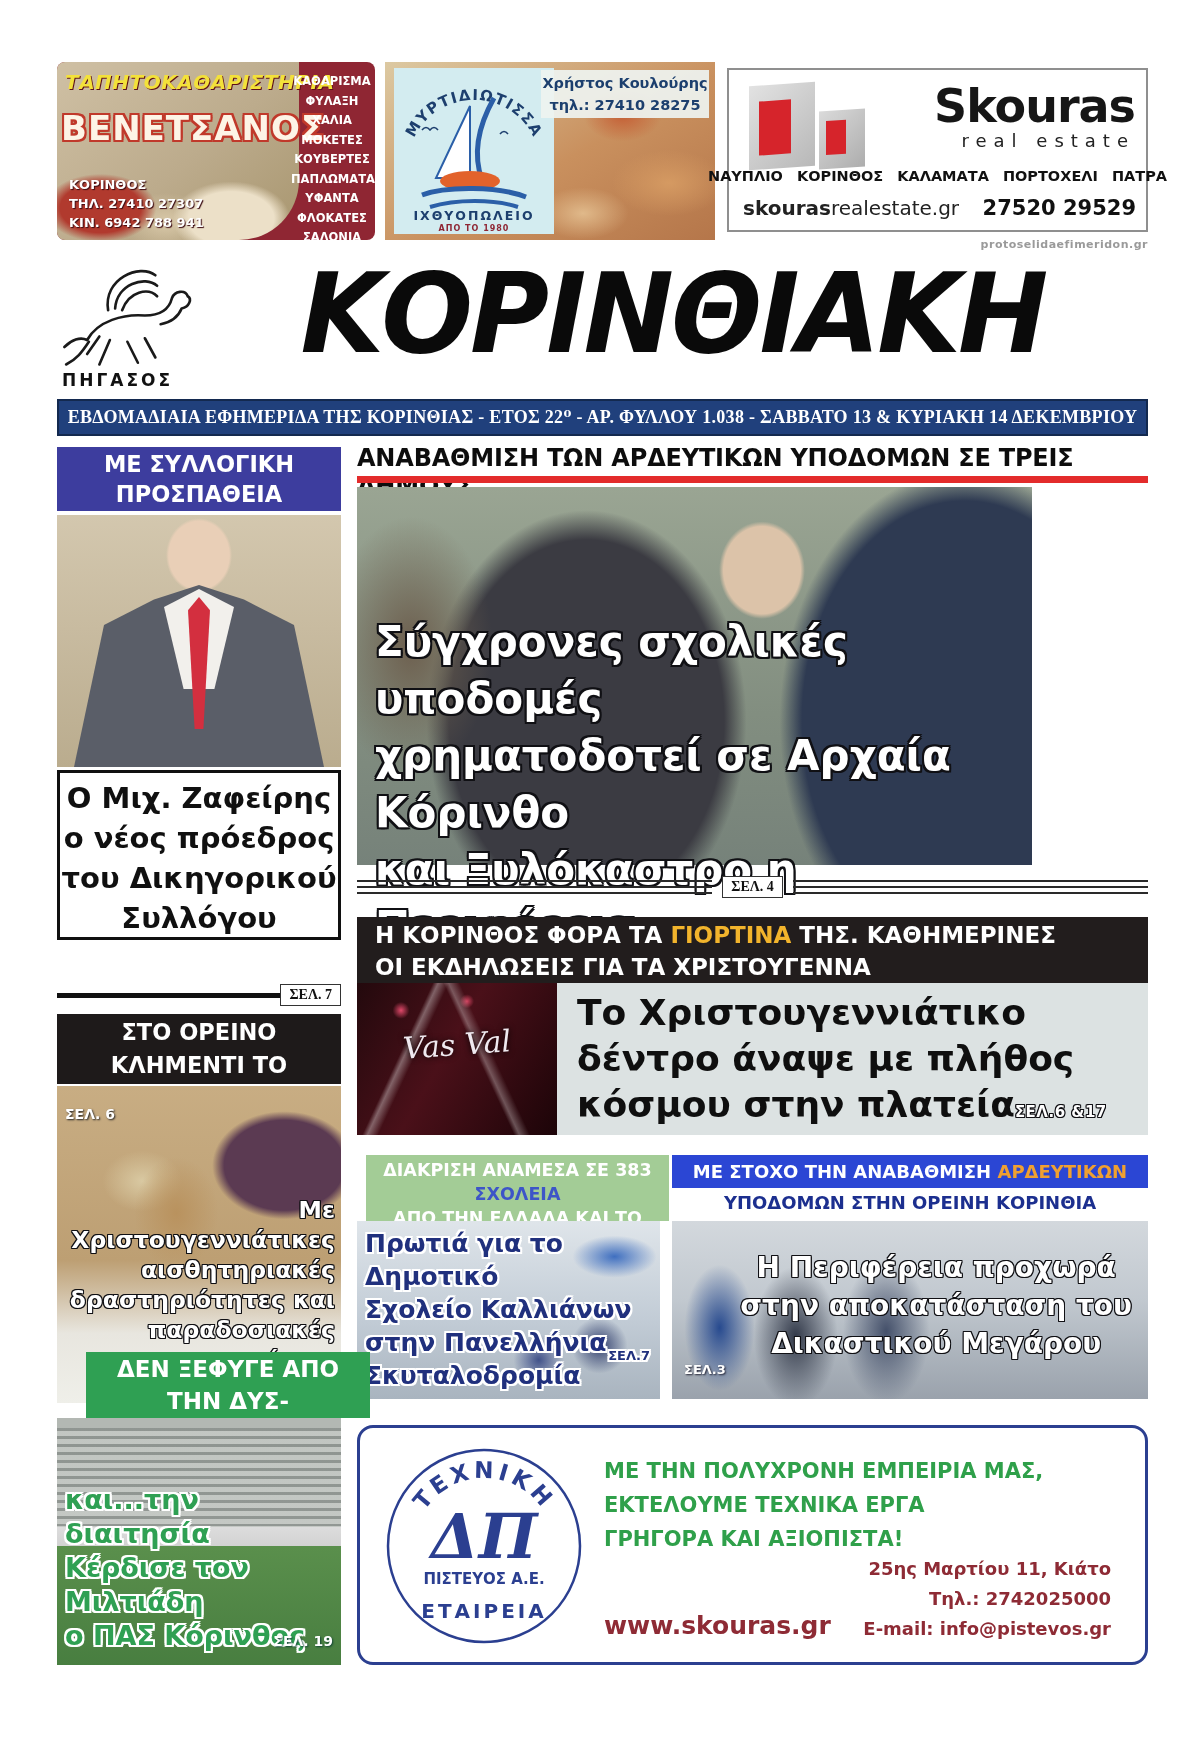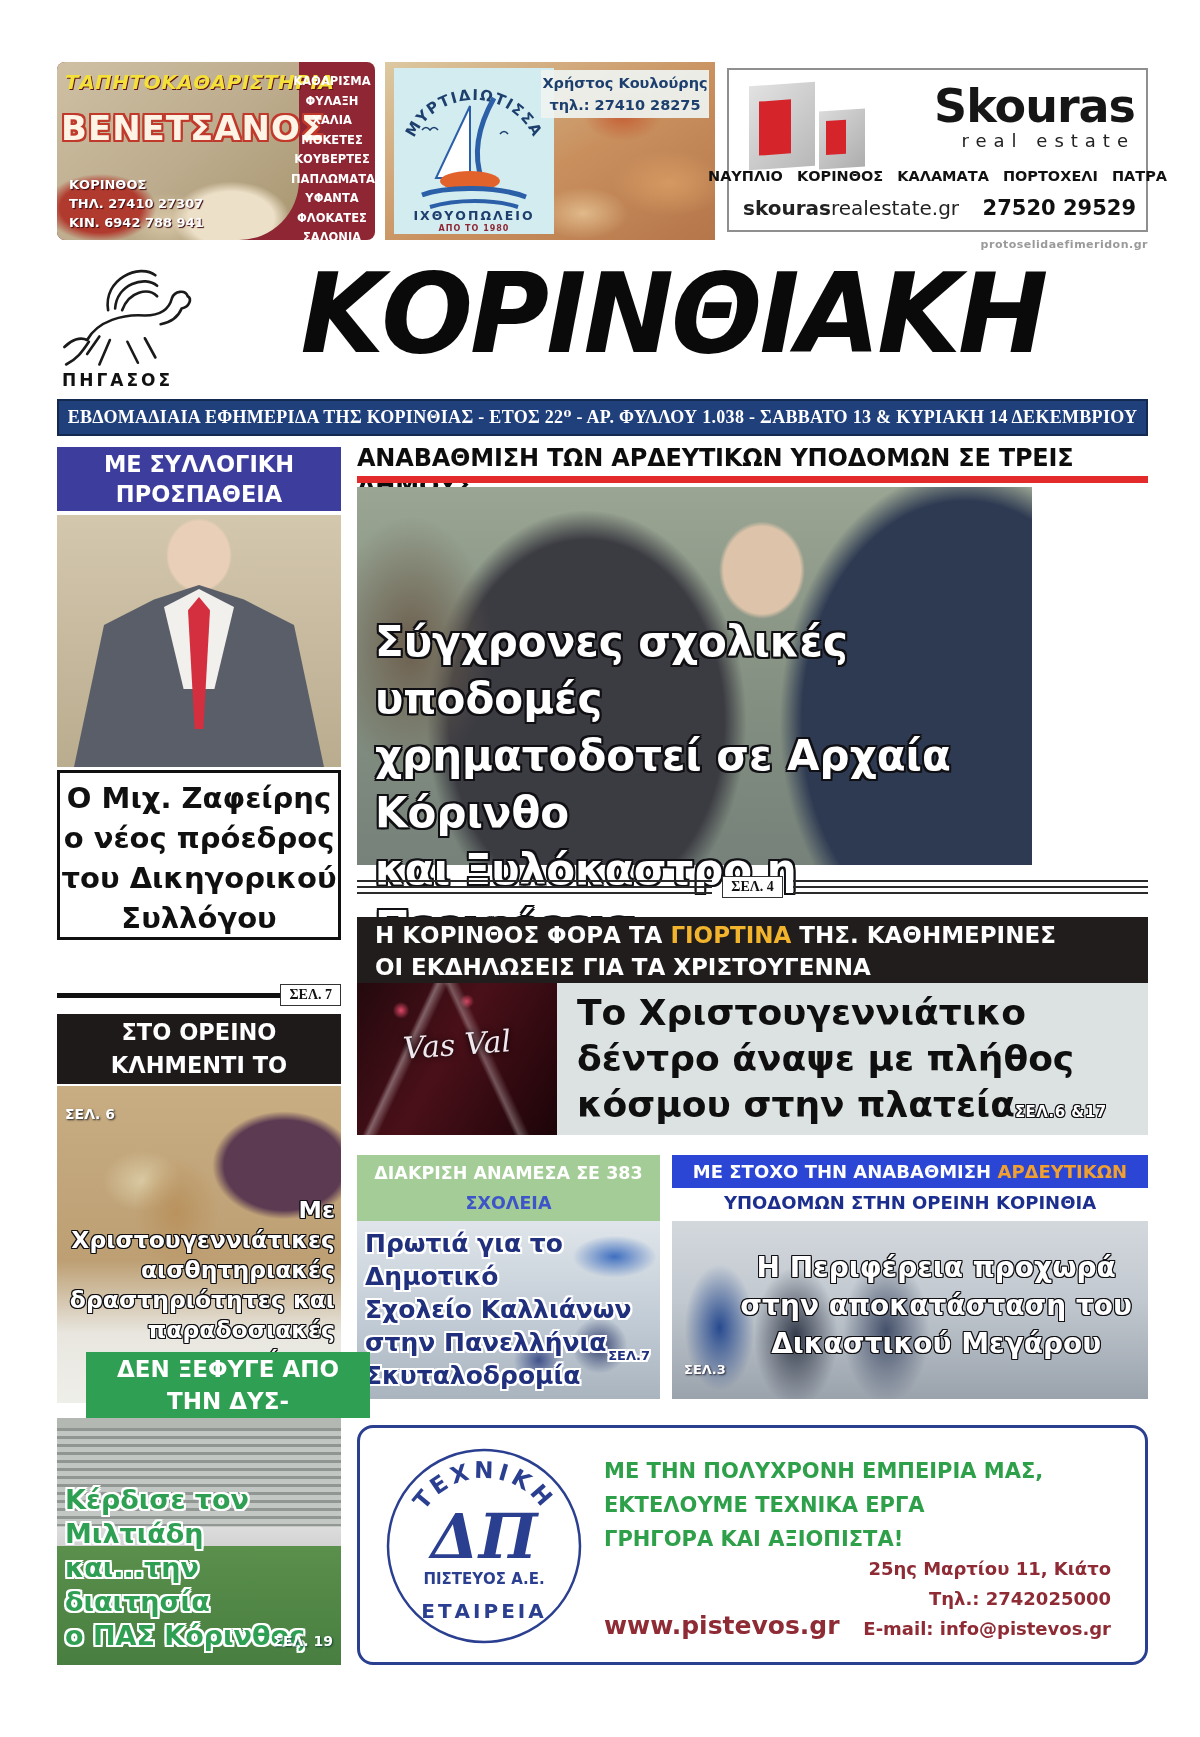--- a/index.html
+++ b/index.html
@@ -119,21 +119,21 @@
       linear-gradient(115deg, transparent 28%, rgba(255,255,255,0.35) 30%, transparent 34%),
       linear-gradient(65deg, transparent 58%, rgba(255,255,255,0.3) 60%, transparent 64%),
       radial-gradient(12px 12px at 22% 18%, #e0496a 0%, transparent 70%),
       radial-gradient(10px 10px at 55% 12%, #d0435f 0%, transparent 70%),
       linear-gradient(120deg,#23090d 0%,#4a1019 45%,#1c0408 100%); }
   .concert-label { position:absolute; left:0; top:44px; width:100%; text-align:center; color:#efe9ef; font-family:"DejaVu Serif","Liberation Serif",serif; font-style:italic; font-size:30px; transform:rotate(-4deg); text-shadow:0 0 6px #000; }
   .xmas-head { left:557px; top:983px; width:591px; height:152px; background:#dce2e2; color:#0f0f0f; font-size:36px; font-weight:bold; line-height:46px; padding:7px 0 0 20px; }
   .xmas-page { font-size:15px; color:#fff; letter-spacing:0.5px; }
 
   
-  .sch-kicker { left:357px; top:1155px; width:303px; height:66px; background:#a3cc96; color:#fff; font-size:17.5px; font-weight:bold; text-align:center; line-height:30px; padding-top:3px; }
+  .sch-kicker { left:366px; top:1155px; width:303px; height:66px; background:#a3cc96; color:#fff; font-size:17.5px; font-weight:bold; text-align:center; line-height:24px; padding-top:3px; }
   .sch-blue { color:#3d55c8; }
   .sch-photo { left:357px; top:1221px; width:303px; height:178px;
     background:
       radial-gradient(40px 40px at 80% 70%, #32406e 0%, transparent 70%),
       radial-gradient(36px 36px at 60% 78%, #41528a 0%, transparent 70%),
       radial-gradient(60px 30px at 85% 20%, #3f6fc0 0%, transparent 70%),
       linear-gradient(180deg,#dfe5ea 0%,#c2ccd6 55%,#a9b4bf 100%); }
   .sch-overlay { position:absolute; left:8px; top:6px; color:#20307d; font-size:25px; font-weight:bold; line-height:33px; }
   .sch-sel { position:absolute; right:10px; bottom:36px; color:#20307d; font-size:13px; font-weight:bold; }
 
@@ -339,22 +339,22 @@
     <div class="reg-sel">ΣΕΛ.3</div>
   </div>
 
   <div class="abs foot-kicker">
     <div>ΔΕΝ ΞΕΦΥΓΕ ΑΠΟ ΤΗΝ ΔΥΣ-</div>
     <div>ΚΟΛΗ ΘΕΣΗ ΚΑΙ ΣΥΝΕΧΙΖΕΙ</div>
   </div>
   <div class="abs foot-photo">
     <div class="foot-stands"></div>
     <div class="foot-overlay ol-w">
+      <div>και...την διαιτησία</div>
       <div>Κέρδισε τον Μιλτιάδη</div>
-      <div>και...την διαιτησία</div>
       <div>ο ΠΑΣ Κόρινθος</div>
     </div>
     <div class="foot-sel">ΣΕΛ. 19</div>
   </div>
 
   <div class="abs pist">
     <svg width="200" height="200" style="position:absolute;left:24px;top:18px;" viewBox="0 0 200 200">
       <circle cx="100" cy="100" r="96" fill="#ffffff" stroke="#2b3f90" stroke-width="2.5"></circle>
       <path id="pistArc" d="M 30,102 A 70,70 0 0 1 170,102" fill="none"></path>
       <text font-size="23" font-weight="bold" fill="#2b3f90" letter-spacing="4">
@@ -367,16 +367,16 @@
     <div class="pist-msg">
       <div>ΜΕ ΤΗΝ ΠΟΛΥΧΡΟΝΗ ΕΜΠΕΙΡΙΑ ΜΑΣ,</div>
       <div>ΕΚΤΕΛΟΥΜΕ ΤΕΧΝΙΚΑ ΕΡΓΑ</div>
       <div>ΓΡΗΓΟΡΑ ΚΑΙ ΑΞΙΟΠΙΣΤΑ!</div>
     </div>
     <div class="pist-addr">
       <div>25ης Μαρτίου 11, Κιάτο</div>
       <div>Τηλ.: 2742025000</div>
       <div>E-mail: info@pistevos.gr</div>
     </div>
-    <div class="pist-web">www.pistevos.gr</div>
+    <div class="pist-web">www.skouras.gr</div>
   </div>
 
 </div>
 
 </body></html>

